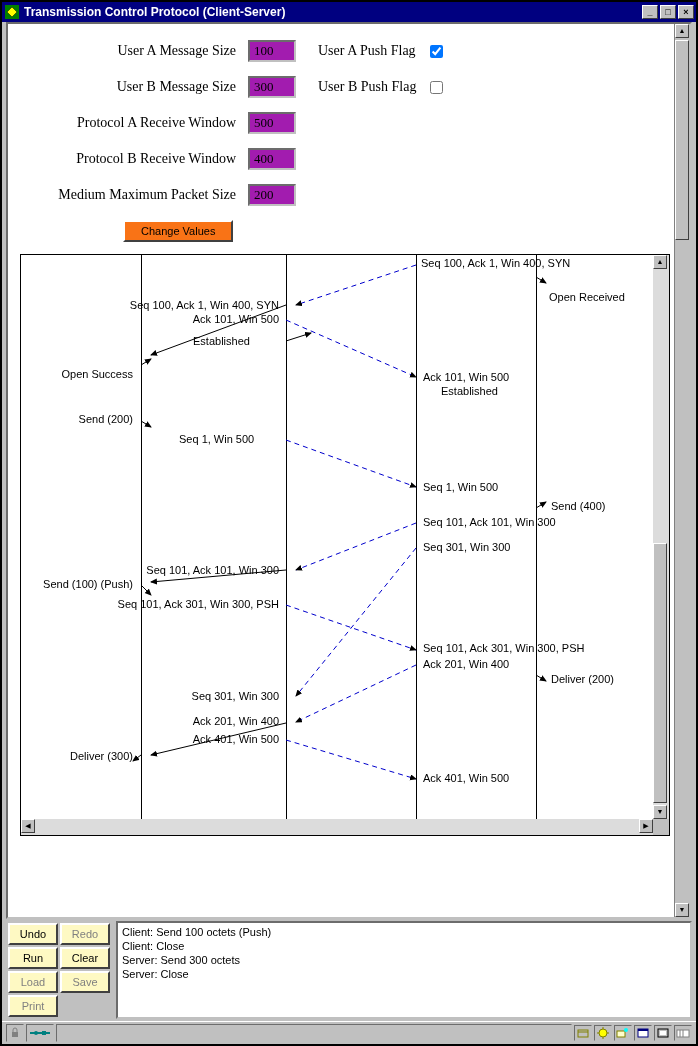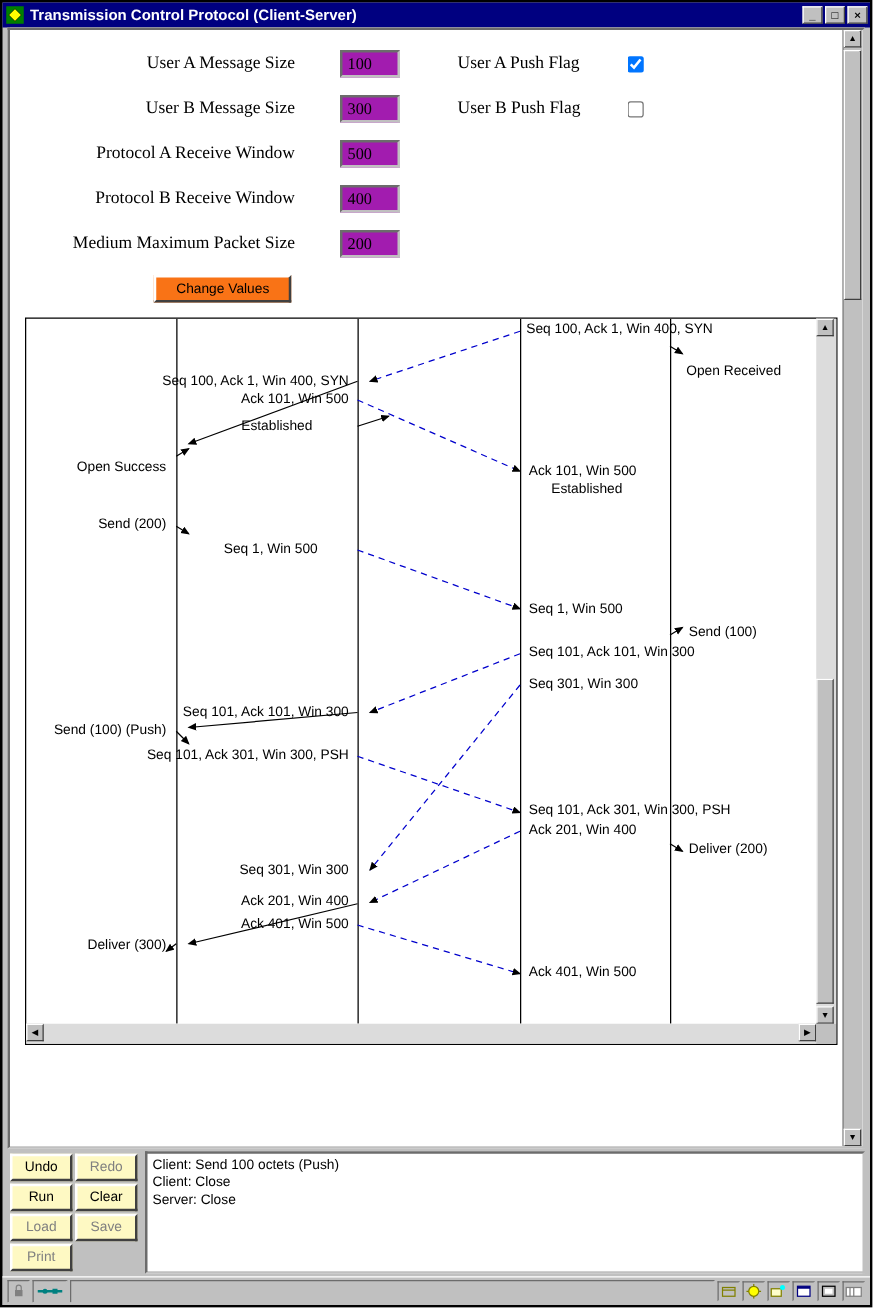--- a/index.html
+++ b/index.html
@@ -10,21 +10,21 @@
 .titlebar-icon svg { width: 16px; height: 16px; }
 .titlebar-text { flex: 1; }
 .titlebar-btns { display: flex; gap: 0; }
 .tb-btn { width: 16px; height: 14px; background: #c0c0c0; border: 1px solid; border-color: #fff #404040 #404040 #fff; display: flex; align-items: center; justify-content: center; font-family: Arial; font-size: 9px; font-weight: bold; color: #000; margin-left: 2px; }
 .menubar { background: #c0c0c0; height: 20px; display: flex; align-items: center; padding: 0 8px; font-family: Arial, sans-serif; font-size: 12px; gap: 14px; border-bottom: 1px solid #808080; }
 .menu-item { text-decoration: underline; text-decoration-color: #000; cursor: default; }
 .content-area { flex: 1; background: #fff; margin: 0 4px 0 4px; border: 2px inset #c0c0c0; position: relative; overflow: hidden; display: flex; flex-direction: column; }
 .scroll-v { position: absolute; right: 0; top: 0; bottom: 0; width: 16px; background: #c0c0c0; border-left: 1px solid #808080; }
 .scroll-arrow { width: 14px; height: 14px; background: #c0c0c0; border: 1px solid; border-color: #fff #404040 #404040 #fff; display: flex; align-items: center; justify-content: center; font-size: 7px; }
 .form-area { padding: 16px 40px 8px 40px; }
-.form-row { display: flex; align-items: center; margin-bottom: 14px; gap: 24px; }
+.form-row { display: flex; align-items: center; margin-bottom: 14px; }
 .form-label { width: 200px; text-align: right; padding-right: 12px; font-size: 14px; }
 .form-input { width: 48px; height: 22px; border: 2px inset #c0c0c0; background: #a21caf; font-family: inherit; font-size: 13px; padding: 0 4px; }
 .chk-label { margin-left: 22px; font-size: 14px; }
 .chk { width: 13px; height: 13px; margin-left: 14px; }
 .btn-row { padding-left: 75px; margin-top: 8px; }
 .btn { background: #f97316; border: 2px solid; border-color: #fff #404040 #404040 #fff; padding: 3px 16px; font-family: Arial, sans-serif; font-size: 11px; cursor: default; }
 .diagram-box { margin: 4px 20px 0 12px; border: 1px solid #000; position: relative; height: 582px; }
 .diag-inner { position: absolute; left: 0; top: 0; right: 16px; bottom: 16px; overflow: hidden; }
 .diag-scroll-v { position: absolute; right: 0; top: 0; bottom: 16px; width: 16px; background: #dcdcdc; }
 .diag-scroll-h { position: absolute; left: 0; right: 16px; bottom: 0; height: 16px; background: #dcdcdc; }
@@ -135,21 +135,21 @@
           <div class="diag-label" style="top: 36px; left: 528px;">Open Received</div>
           <div class="diag-label" style="top: 44px; right: 374px; text-align: right;">Seq 100, Ack 1, Win 400, SYN</div>
           <div class="diag-label" style="top: 58px; right: 374px; text-align: right;">Ack 101, Win 500</div>
           <div class="diag-label" style="top: 80px; left: 172px;">Established</div>
           <div class="diag-label" style="top: 113px; right: 520px; text-align: right;">Open Success</div>
           <div class="diag-label" style="top: 116px; left: 402px;">Ack 101, Win 500</div>
           <div class="diag-label" style="top: 130px; left: 420px;">Established</div>
           <div class="diag-label" style="top: 158px; right: 520px; text-align: right;">Send (200)</div>
           <div class="diag-label" style="top: 178px; left: 158px;">Seq 1, Win 500</div>
           <div class="diag-label" style="top: 226px; left: 402px;">Seq 1, Win 500</div>
-          <div class="diag-label" style="top: 245px; left: 530px;">Send (100)</div>
+          <div class="diag-label" style="top: 245px; left: 530px;">Send (400)</div>
           <div class="diag-label" style="top: 261px; left: 402px;">Seq 101, Ack 101, Win 300</div>
           <div class="diag-label" style="top: 286px; left: 402px;">Seq 301, Win 300</div>
           <div class="diag-label" style="top: 309px; right: 374px; text-align: right;">Seq 101, Ack 101, Win 300</div>
           <div class="diag-label" style="top: 323px; right: 520px; text-align: right;">Send (100) (Push)</div>
           <div class="diag-label" style="top: 343px; right: 374px; text-align: right;">Seq 101, Ack 301, Win 300, PSH</div>
           <div class="diag-label" style="top: 387px; left: 402px;">Seq 101, Ack 301, Win 300, PSH</div>
           <div class="diag-label" style="top: 403px; left: 402px;">Ack 201, Win 400</div>
           <div class="diag-label" style="top: 418px; left: 530px;">Deliver (200)</div>
           <div class="diag-label" style="top: 435px; right: 374px; text-align: right;">Seq 301, Win 300</div>
           <div class="diag-label" style="top: 460px; right: 374px; text-align: right;">Ack 201, Win 400</div>
@@ -177,20 +177,21 @@
       <div class="small-btn">Run</div>
       <div class="small-btn">Clear</div>
       <div class="small-btn disabled">Load</div>
       <div class="small-btn disabled">Save</div>
       <div class="small-btn disabled">Print</div>
       <div></div>
     </div>
     <div class="log-area" id="log-area">
         <div>Client: Send 100 octets (Push)</div>
         <div>Client: Close</div>
+        <div>Server: Send 300 octets</div>
         <div>Server: Close</div>
       </div>
   </div>
 
   <div class="statusbar">
     <div class="status-seg" style="width:18px;display:flex;align-items:center;justify-content:center">
       <svg width="12" height="12" viewBox="0 0 12 12">
           <rect x="3" y="5" width="6" height="5" fill="#808080"></rect>
           <path d="M4 5 V3 a2 2 0 0 1 4 0 V5" fill="none" stroke="#808080"></path>
         </svg>

